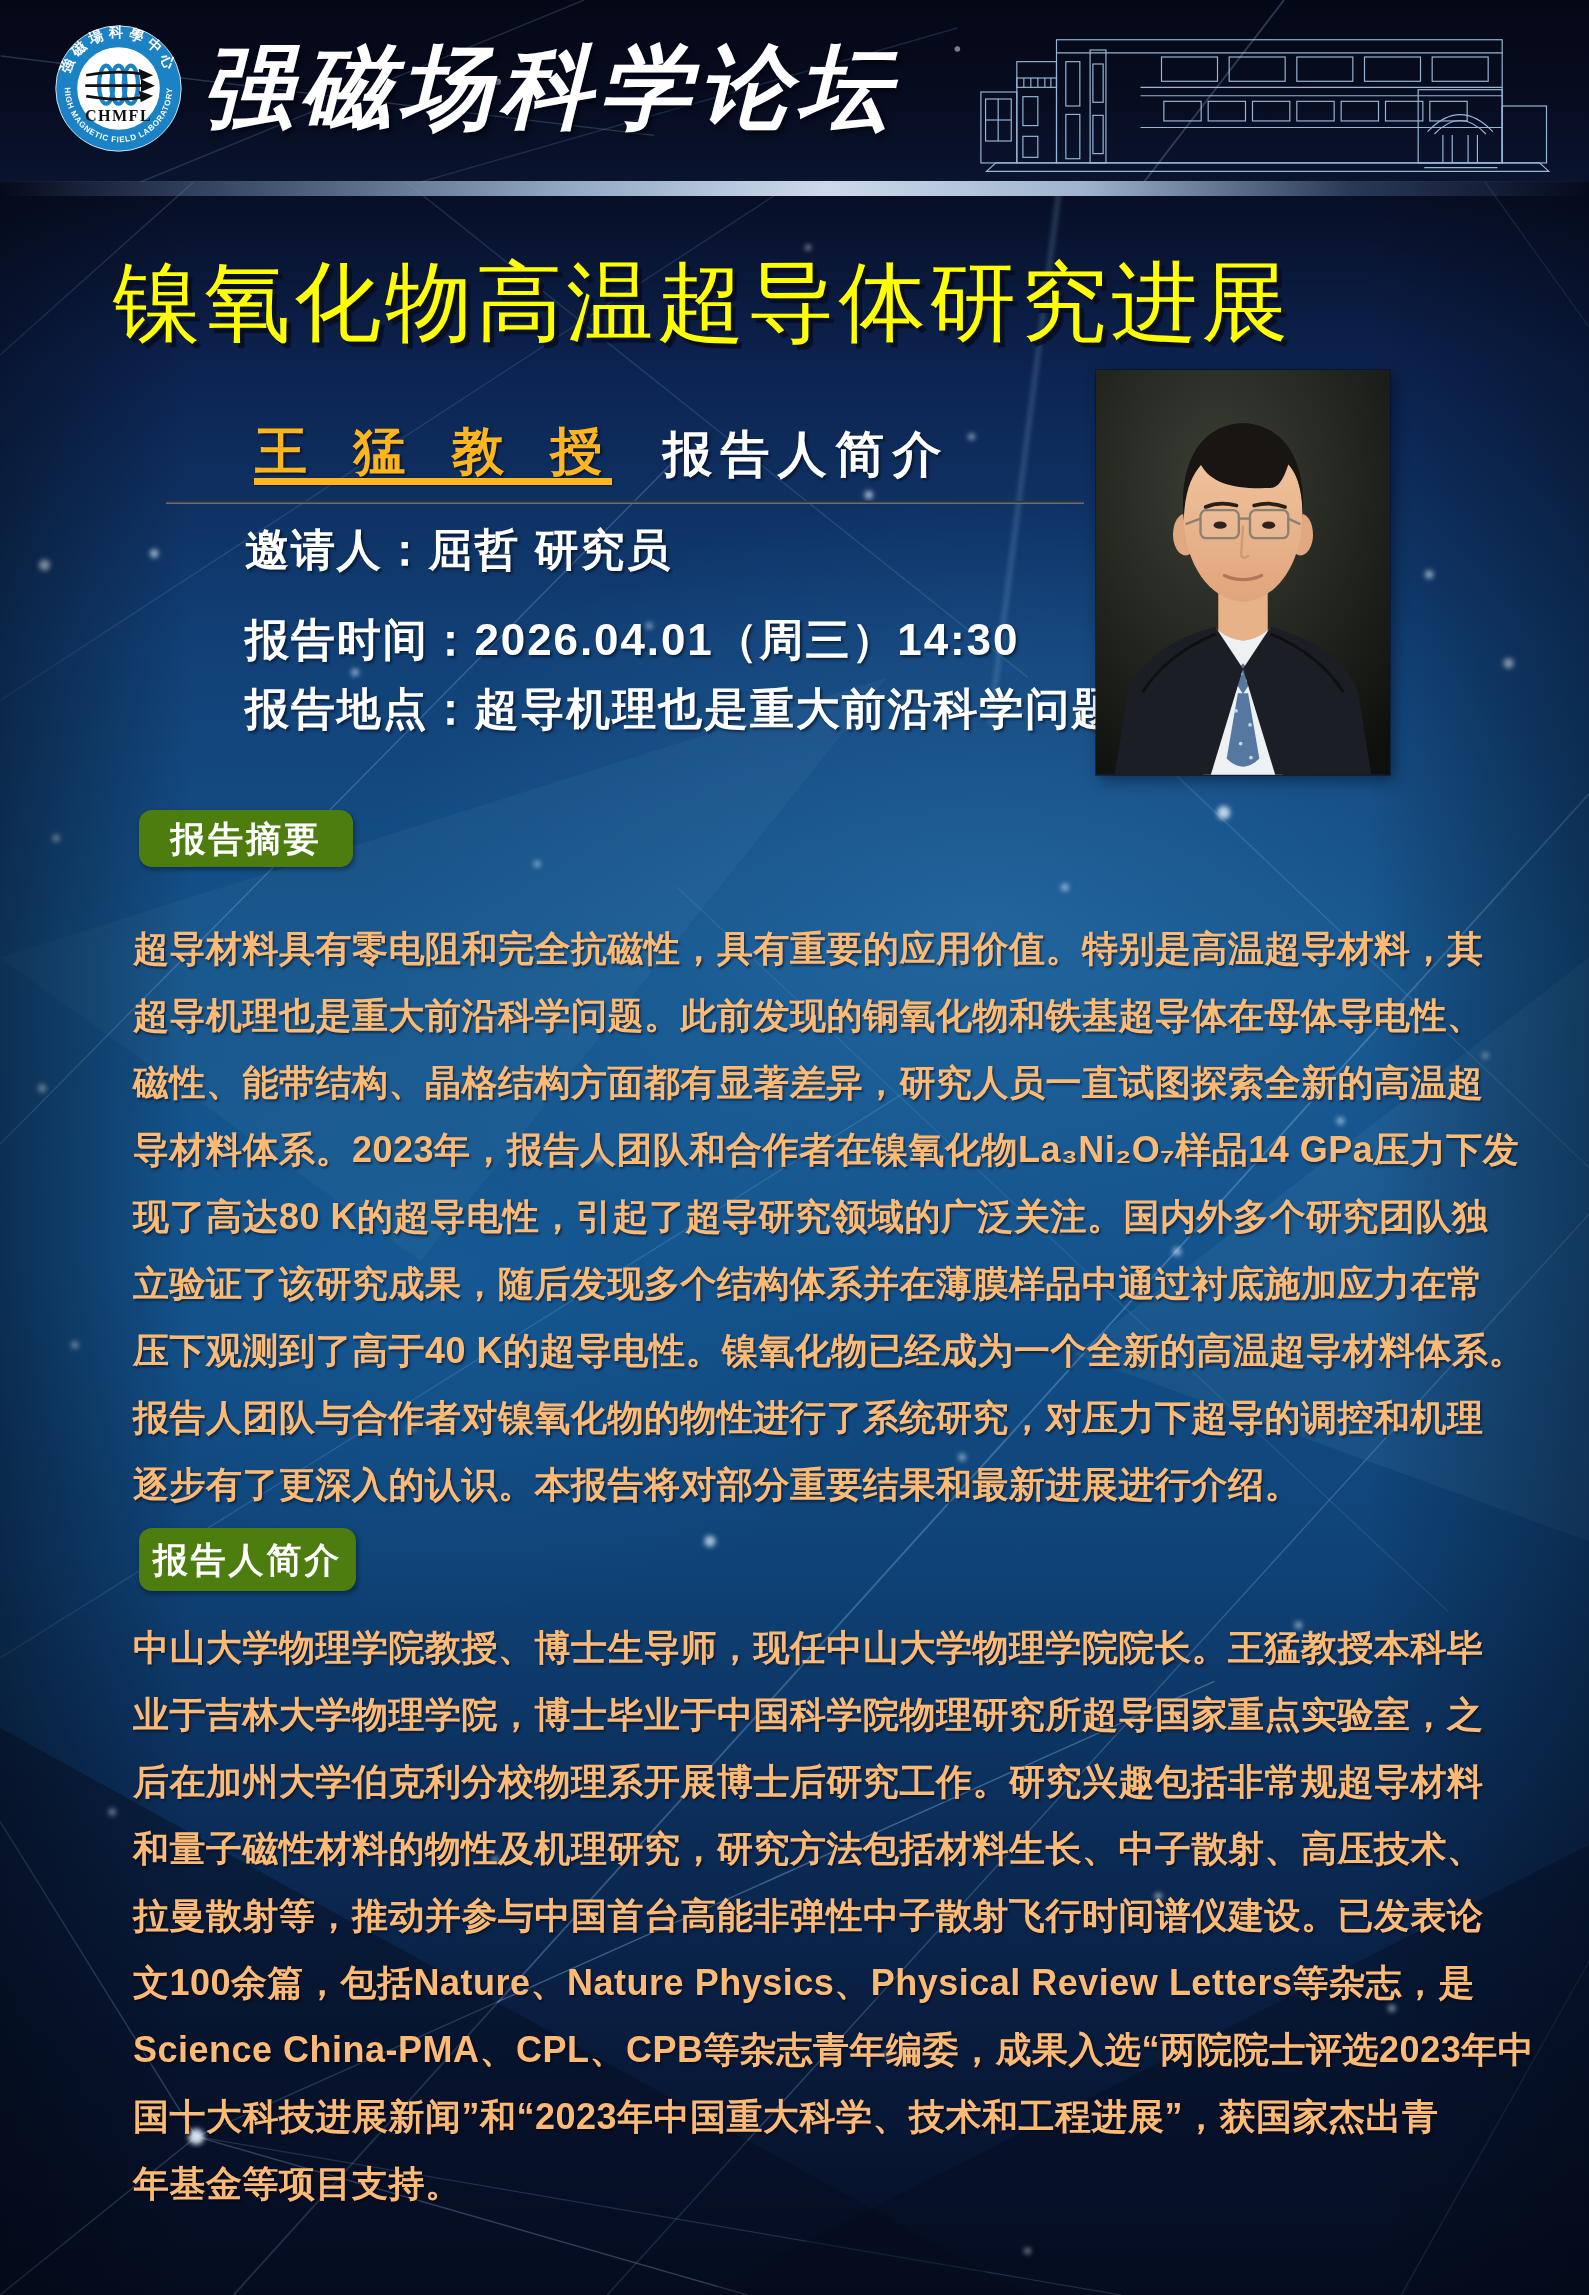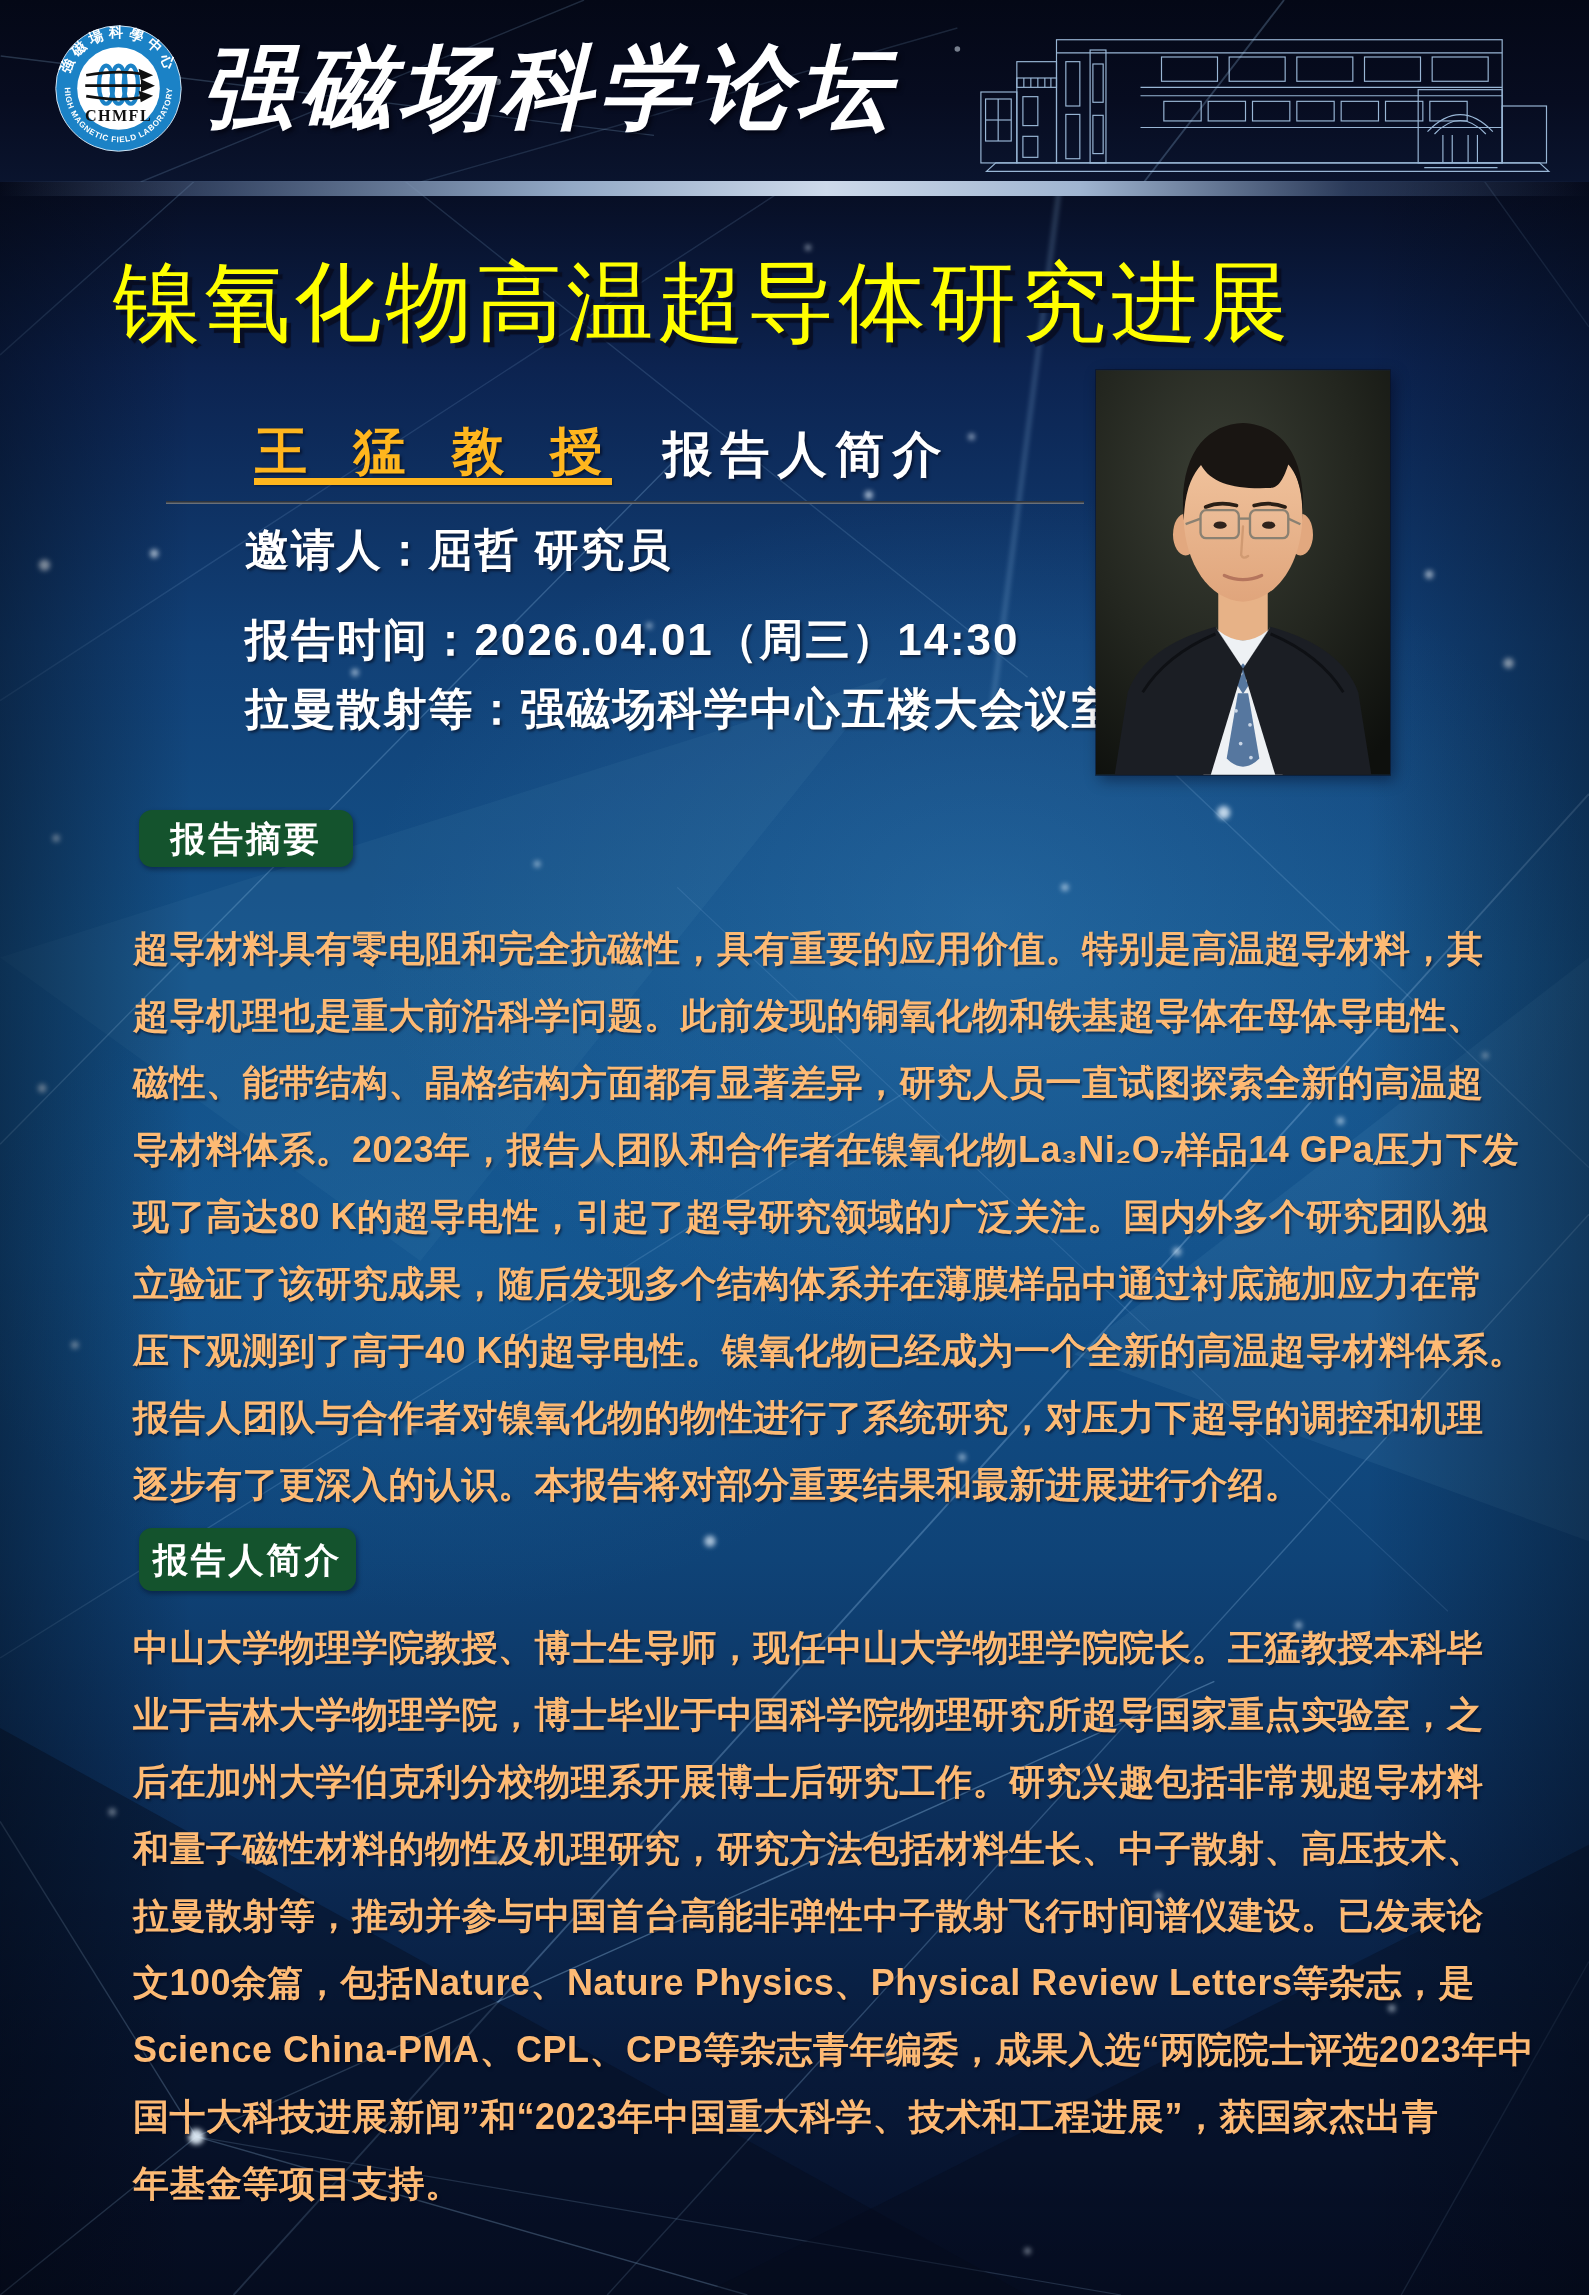--- a/index.html
+++ b/index.html
@@ -66,21 +66,21 @@
     text-shadow:1.9px 2.3px 2.8px rgba(0,0,15,.55);
   }
   .info-inviter{top:521px;}
   .info-time{top:611px;}
   .info-venue{top:680px;}
   .photo{
     position:absolute;left:1096px;top:370px;width:294px;height:405px;overflow:hidden;
     box-shadow:0 0 0 0.9px rgba(10,16,34,.6), 3.7px 4.7px 14px rgba(0,0,20,.45);
   }
   .badge{
-    position:absolute;background:#14532d;border-radius:13px;
+    position:absolute;background:#4d7c0f;border-radius:13px;
     color:#ffffff;font-weight:bold;text-align:center;
     box-shadow:1.4px 2.3px 4.7px rgba(0,0,20,.35);
   }
   .badge-abstract{left:139px;top:810px;width:214px;height:57px;font-size:35px;line-height:57px;letter-spacing:2.8px;}
   .badge-bio{left:139px;top:1528px;width:217px;height:63px;font-size:35px;line-height:63px;letter-spacing:2.8px;}
   .textblock{position:absolute;left:133px;width:1392px;}
   .abstract-block{top:915px;}
   .bio-block{top:1614px;}
   .textblock .line{
     font-size:36px;line-height:67px;font-weight:700;color:#fdba74;
@@ -259,21 +259,21 @@
 
 <div class="main-title">镍氧化物高温超导体研究进展</div>
 
 <div class="speaker-name">王 猛  教 授</div>
 <div class="speaker-underline"></div>
 <div class="speaker-affiliation">报告人简介</div>
 <div class="divider"></div>
 
 <div class="info-line info-inviter">邀请人：屈哲 研究员</div>
 <div class="info-line info-time">报告时间：2026.04.01（周三）14:30</div>
-<div class="info-line info-venue">拉曼散射等：强磁场科学中心五楼大会议室</div>
+<div class="info-line info-venue">报告地点：超导机理也是重大前沿科学问题</div>
 
 <div class="photo">
   <svg width="294" height="405" viewBox="0 0 630 867">
     <defs>
       <radialGradient id="pbg" cx="42%" cy="28%" r="85%">
         <stop offset="0%" stop-color="#3a3e34"></stop>
         <stop offset="55%" stop-color="#23261f"></stop>
         <stop offset="100%" stop-color="#0e100d"></stop>
       </radialGradient>
       <linearGradient id="skin" x1="0" y1="0" x2="0" y2="1">

